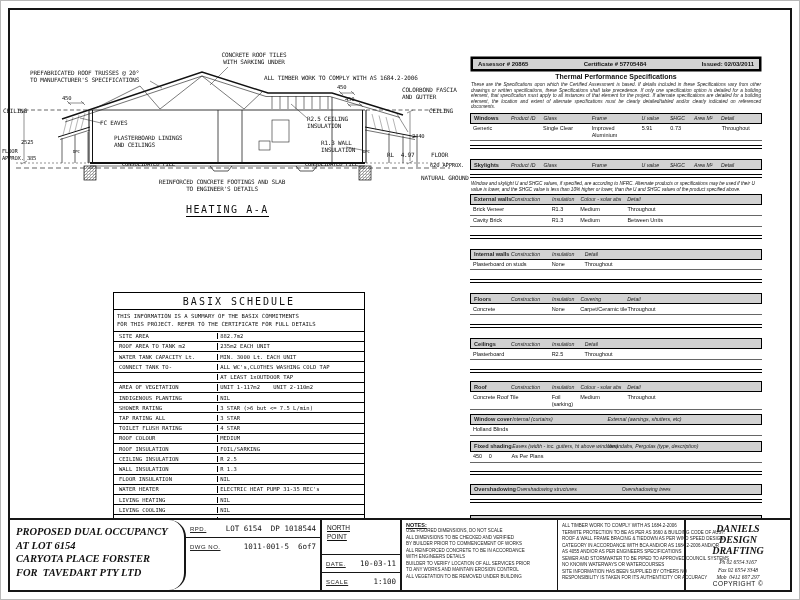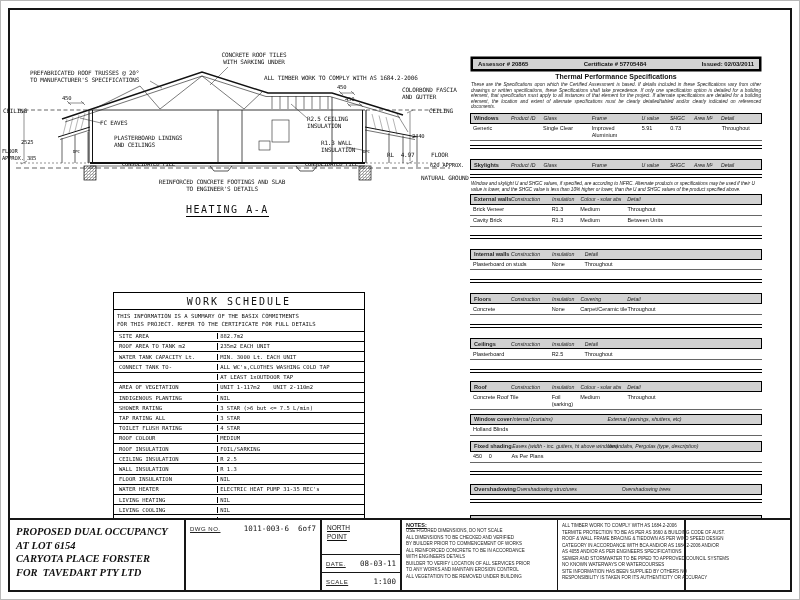--- a/index.html
+++ b/index.html
@@ -49,21 +49,21 @@
   #orientation-box .o-title{background:#d2d2d2;border-bottom:1.2px solid #000;font-weight:bold;
        font-size:5.8px;padding:2px 3px;}
   #orientation-rows .trow{display:grid;border-bottom:1px solid #777;padding:1.5px 3px;}
   #orientation-rows .trow:last-child{border-bottom:none;}
   #orientation-rows .td{font-size:5.3px;}
 
   
   #titleblock{position:absolute;left:8px;top:518px;width:780px;height:70px;border:2px solid #161616;
        display:flex;background:#fff;}
   .tb-col{height:100%;box-sizing:border-box;}
-  .tb-a{width:176px;border-right:2px solid #161616;padding:5px 6px;}
+  .tb-a{width:176px;border-right:2px solid #161616;padding:5px 6px;border-radius:17px;}
   .tb-proj{font-family:"Liberation Serif",serif;font-style:italic;font-weight:600;font-size:10.5px;
        line-height:1.3;white-space:pre;}
   .tb-b{width:136px;border-right:2px solid #161616;display:flex;flex-direction:column;}
   .tb-c{width:80px;border-right:2px solid #161616;display:flex;flex-direction:column;}
   .tb-r1{height:34px;border-bottom:1.5px solid #161616;position:relative;}
   .tb-r2{height:17px;border-bottom:1.5px solid #161616;display:flex;align-items:center;padding:0 4px;}
   .tb-r3{height:17px;display:flex;align-items:center;padding:0 4px;}
   .tb-small-label{font-size:6px;letter-spacing:0.5px;text-decoration:underline;color:#222;}
   .tb-title-label{position:absolute;left:4px;top:2px;}
   .tb-title-value{position:absolute;left:0;right:0;top:13px;text-align:center;
@@ -173,21 +173,21 @@
   <div class="lbl dim" style="left:122px;top:161px;">CONSOLIDATED FILL</div>
   <div class="lbl dim" style="left:305px;top:161px;">CONSOLIDATED FILL</div>
   <div class="lbl tiny" style="left:73px;top:150px;">DPC</div>
   <div class="lbl tiny" style="left:363px;top:150px;">DPC</div>
   <div class="lbl ctr" style="left:146px;top:178px;width:152px;">REINFORCED CONCRETE FOOTINGS AND SLAB
 TO ENGINEER'S DETAILS</div>
   <div class="sec-title" style="left:186px;top:204px;">HEATING A-A</div>
 </div>
 
 <div id="basix">
-  <div class="bx-title">WORK SCHEDULE</div>
+  <div class="bx-title">BASIX SCHEDULE</div>
   <div class="bx-sub">THIS INFORMATION IS A SUMMARY OF THE BASIX COMMITMENTS
 FOR THIS PROJECT. REFER TO THE CERTIFICATE FOR FULL DETAILS</div>
   <div id="basix-rows">
       <div class="trow tdata" style="grid-template-columns: 41.5% 58.5%;">
         <div class="td">SITE AREA</div>
         <div class="td">882.7m2</div>
       </div>
       <div class="trow tdata" style="grid-template-columns: 41.5% 58.5%;">
         <div class="td">ROOF AREA TO TANK m2</div>
         <div class="td">235m2 EACH UNIT</div>
@@ -513,33 +513,37 @@
 </div>
 
 <div id="titleblock">
   <div class="tb-col tb-a">
     <div class="tb-proj">PROPOSED DUAL OCCUPANCY
 AT LOT 6154
 CARYOTA PLACE FORSTER
 FOR  TAVEDART PTY LTD</div>
   </div>
   <div class="tb-col tb-b">
+    <div class="tb-r2">
+      <span class="tb-small-label">RPD.</span>
+      <span class="tb-kv-val">LOT 6154  DP 1018544</span>
+    </div>
     <div class="tb-r3">
       <span class="tb-small-label">DWG NO.</span>
-      <span class="tb-kv-val">1011-003-6  6of7</span>
+      <span class="tb-kv-val">1011-001-5  6of7</span>
     </div>
   </div>
   <div class="tb-col tb-c">
     <div class="tb-r1">
       <div class="tb-north">NORTH
 POINT</div>
     </div>
     <div class="tb-r2">
       <span class="tb-small-label">DATE.</span>
-      <span class="tb-kv-val">08-03-11</span>
+      <span class="tb-kv-val">10-03-11</span>
     </div>
     <div class="tb-r3">
       <span class="tb-small-label">SCALE</span>
       <span class="tb-kv-val">1:100</span>
     </div>
   </div>
   <div class="tb-col tb-d">
     <div class="tb-notes-title">NOTES:</div>
     <div class="tb-notes">USE FIGURED DIMENSIONS, DO NOT SCALE
 ALL DIMENSIONS TO BE CHECKED AND VERIFIED
@@ -554,13 +558,22 @@
     <div class="tb-notes">ALL TIMBER WORK TO COMPLY WITH AS 1684.2-2006
 TERMITE PROTECTION TO BE AS PER AS 3660 &amp; BUILDING CODE OF AUST.
 ROOF &amp; WALL FRAME BRACING &amp; TIEDOWN AS PER WIND SPEED DESIGN
 CATEGORY IN ACCORDANCE WITH BCA AND/OR AS 1684.2-2006 AND/OR
 AS 4055 AND/OR AS PER ENGINEERS SPECIFICATIONS
 SEWER AND STORMWATER TO BE PIPED TO APPROVED COUNCIL SYSTEMS
 NO KNOWN WATERWAYS OR WATERCOURSES
 SITE INFORMATION HAS BEEN SUPPLIED BY OTHERS NO
 RESPONSIBILITY IS TAKEN FOR ITS AUTHENTICITY OR ACCURACY</div>
   </div>
+  <div class="tb-col tb-f">
+    <div class="tb-company">DANIELS
+DESIGN
+DRAFTING</div>
+    <div class="tb-contact">Ph 02 6554 3167
+Fax 02 6554 3348
+Mob  0412 607 297</div>
+    <div class="tb-copy">COPYRIGHT ©</div>
+  </div>
 </div>
 
 </body></html>

